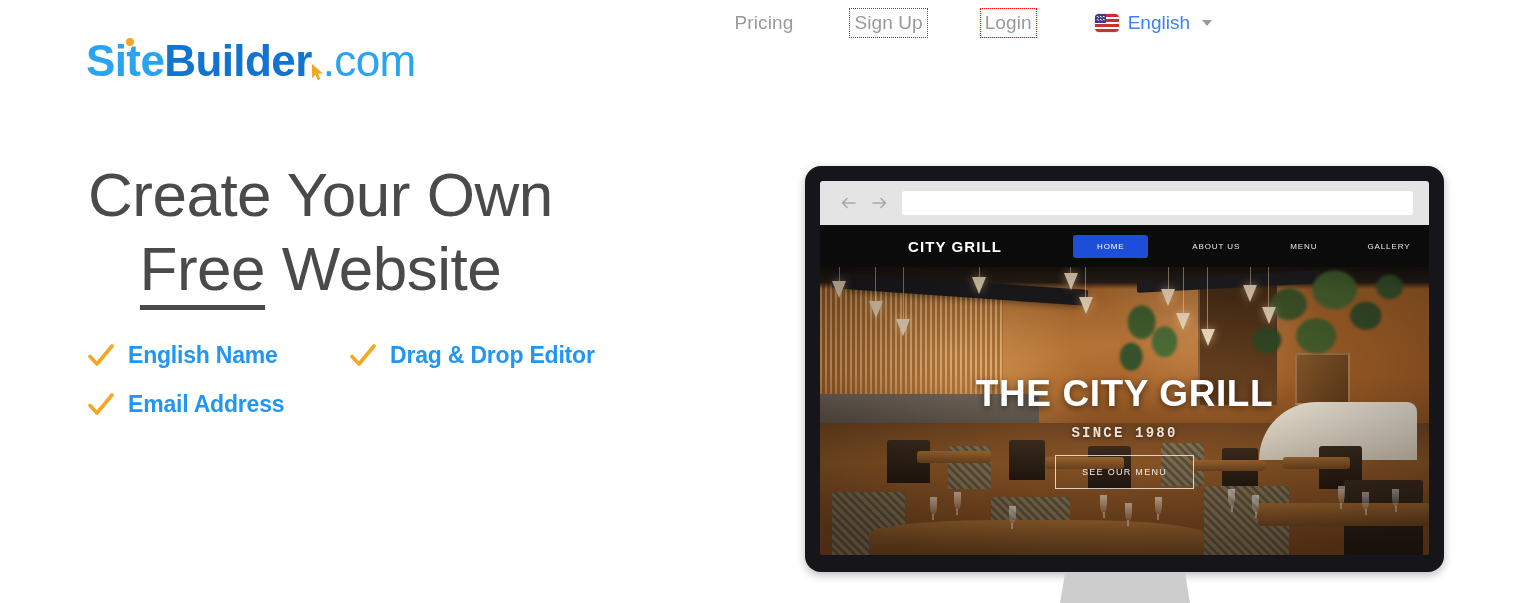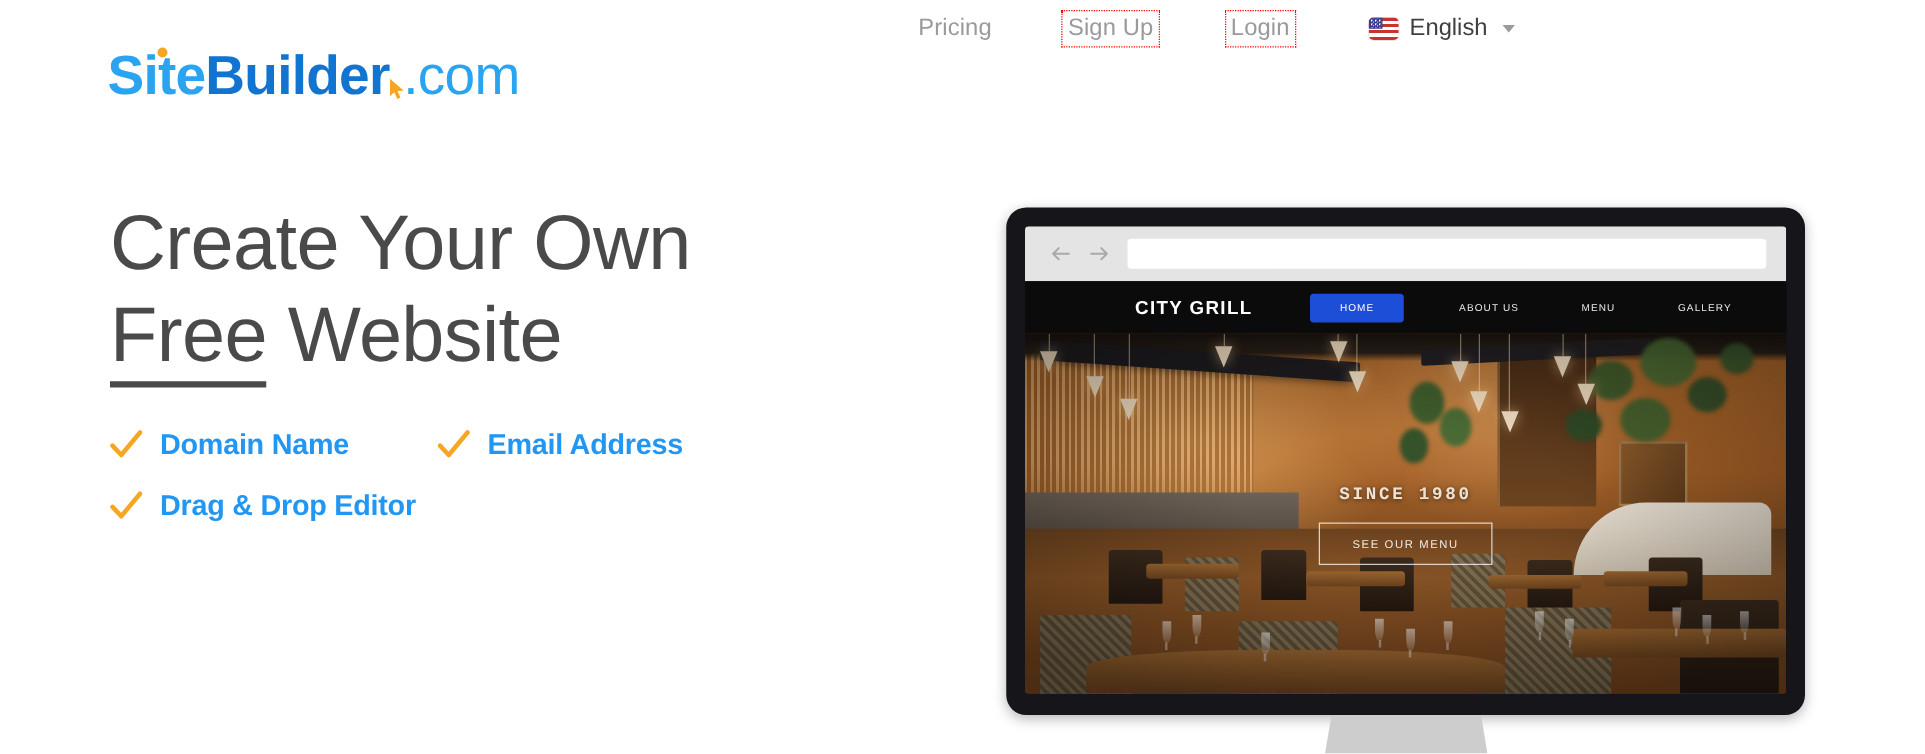--- a/index.html
+++ b/index.html
@@ -40,21 +40,21 @@
   .flag-icon .canton {
     position: absolute; left: 0; top: 0; width: 11px; height: 9.6px;
     background: #3c3b8f;
   }
   .flag-icon .canton::after{
     content:""; position:absolute; inset:1px;
     background:
       radial-gradient(circle at 1.3px 1.3px, #fff 0 .7px, transparent .75px) 0 0/3.2px 3px,
       radial-gradient(circle at 2.9px 2.8px, #fff 0 .7px, transparent .75px) 0 0/3.2px 3px;
   }
-  .lang-label { font-size: 19px; color: #404040; }
+  .lang-label { font-size: 19px; color: #3b82f6; }
   .caret { width: 0; height: 0; border-left: 5px solid transparent; border-right: 5px solid transparent; border-top: 6px solid #9a9a9a; margin-left: 3px; }
 
   
   .logo {
     position: absolute; left: 86px; top: 36px;
     font-size: 44px; letter-spacing: -.6px; white-space: nowrap;
     font-family: "Liberation Sans", sans-serif;
   }
   .logo .w-site   { color: #2aa3f0; font-weight: 700; }
   .logo .w-build  { color: #1174d1; font-weight: 700; }
@@ -67,20 +67,21 @@
     display:inline-block; position: relative; width: 14px; height: 18px;
     vertical-align: -2px; margin: 0 -2px 0 -1px;
   }
   .logo-cursor svg { position:absolute; left:0; top:4px; }
 
   
   .headline {
     position: absolute; left: 88px; top: 158px;
     font-size: 62px; line-height: 74px; color: #4a4a4a; font-weight: 400;
     letter-spacing: -.5px;
+    text-align: center;
   }
   .headline .u-free {
     border-bottom: 5px solid #4a4a4a; padding-bottom: 2px;
   }
 
   
   .features {
     position: absolute; left: 88px; top: 342px;
     display: grid; grid-template-columns: 262px auto; row-gap: 22px;
   }
@@ -131,21 +132,21 @@
     color: #333; font-family: "Liberation Sans", sans-serif;
   }
 
   
   .sitenav {
     height: 42px; background: #0b0b0b; display: flex; align-items: center;
     padding-left: 88px; gap: 0;
   }
   .brand {
     color: #fff; font-weight: 700; font-size: 15px; letter-spacing: 1.1px;
-    margin-right: 46px; white-space: nowrap;
+    margin-right: 71px; white-space: nowrap;
   }
   .navlink {
     color: #e8e8e8; font-size: 8px; letter-spacing: .9px;
     padding: 0 4px; margin-right: 42px; white-space: nowrap; cursor: pointer;
   }
   .navlink.active {
     background: #1d4ed8; color: #fff; padding: 7px 24px; border-radius: 3px;
     margin-right: 40px; letter-spacing: .8px;
   }
   .navlink:last-child { margin-right: 0; }
@@ -319,33 +320,33 @@
   <h1 class="headline">
     <span>Create Your Own</span><br>
     <span class="u-free">Free</span><span> Website</span>
   </h1>
 
   <div class="features">
     <div class="feat">
       <span class="check"><svg width="26" height="26" viewBox="0 0 26 26">
             <path d="M2 13.5 L9 21 L24 3" stroke="#f5a623" stroke-width="3.6" fill="none" stroke-linecap="round" stroke-linejoin="round"></path>
           </svg></span>
-      <span class="feat-label">Domain Name</span>
+      <span class="feat-label">English Name</span>
+    </div>
+    <div class="feat">
+      <span class="check"><svg width="26" height="26" viewBox="0 0 26 26">
+            <path d="M2 13.5 L9 21 L24 3" stroke="#f5a623" stroke-width="3.6" fill="none" stroke-linecap="round" stroke-linejoin="round"></path>
+          </svg></span>
+      <span class="feat-label">Drag &amp; Drop Editor</span>
     </div>
     <div class="feat">
       <span class="check"><svg width="26" height="26" viewBox="0 0 26 26">
             <path d="M2 13.5 L9 21 L24 3" stroke="#f5a623" stroke-width="3.6" fill="none" stroke-linecap="round" stroke-linejoin="round"></path>
           </svg></span>
       <span class="feat-label">Email Address</span>
-    </div>
-    <div class="feat">
-      <span class="check"><svg width="26" height="26" viewBox="0 0 26 26">
-            <path d="M2 13.5 L9 21 L24 3" stroke="#f5a623" stroke-width="3.6" fill="none" stroke-linecap="round" stroke-linejoin="round"></path>
-          </svg></span>
-      <span class="feat-label">Drag &amp; Drop Editor</span>
     </div>
   </div>
 
 
   <div class="monitor">
     <div class="screen">
 
       <div class="browserbar">
         <span class="bbtn"><svg width="17" height="16" viewBox="0 0 17 16">
               <path d="M15 8 H3 M7 3.5 L2.5 8 L7 12.5" stroke="#a9a9a9" stroke-width="1.6" fill="none" stroke-linecap="round" stroke-linejoin="round"></path>
@@ -456,20 +457,21 @@
           <div class="glass" style="left:67%;top:77%;"></div>
           <div class="glass" style="left:71%;top:79%;"></div>
           <div class="glass" style="left:85%;top:76%;"></div>
           <div class="glass" style="left:89%;top:78%;"></div>
           <div class="glass" style="left:94%;top:77%;"></div>
 
           <div class="ph-dim"></div>
         </div>
 
         <div class="hero-text">
+          <div class="hero-title">THE CITY GRILL</div>
           <div class="hero-sub">SINCE 1980</div>
           <button class="hero-btn">SEE OUR MENU</button>
         </div>
       </div>
 
     </div>
   </div>
   <div class="stand"></div>
 
 </div>

